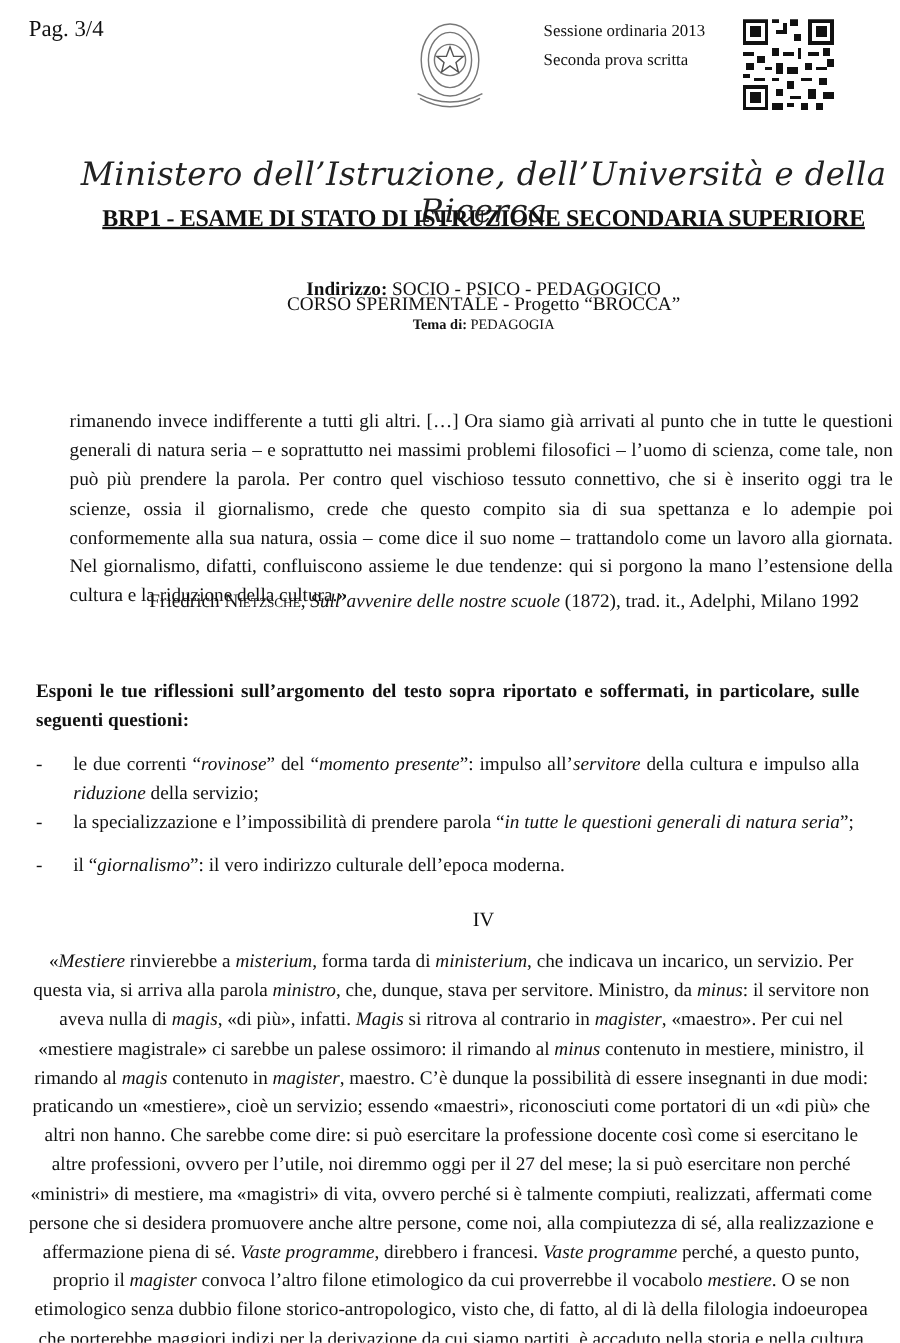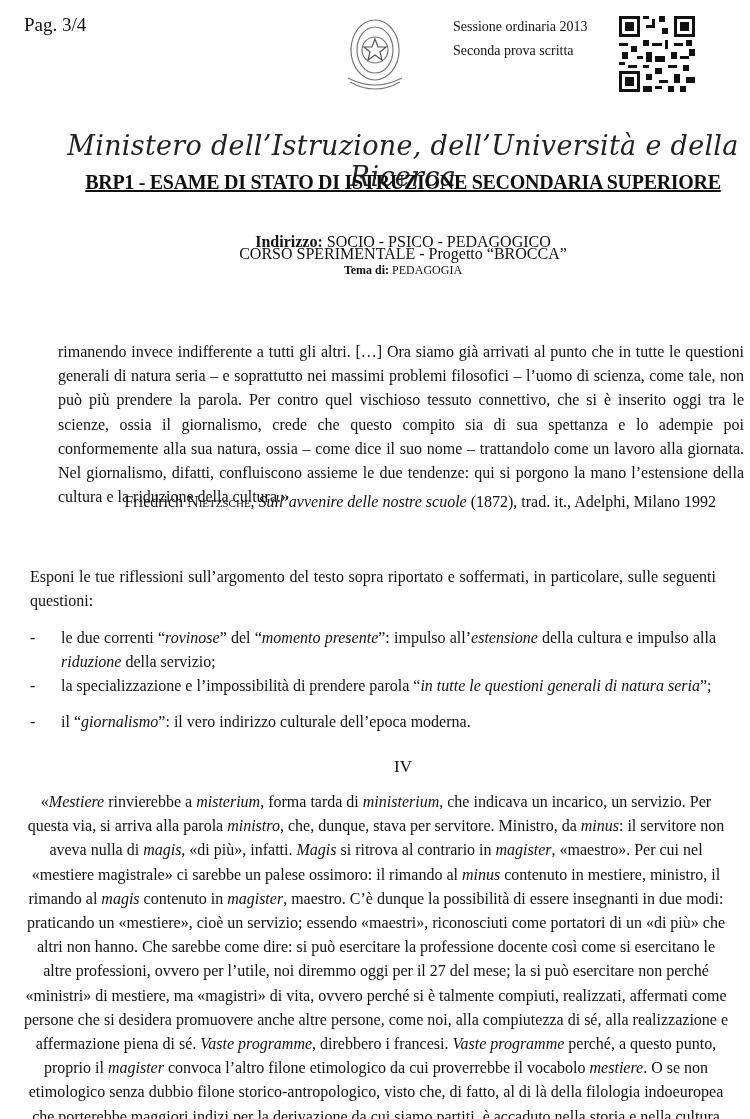--- a/index.html
+++ b/index.html
@@ -13,21 +13,21 @@
   .center { position: absolute; left: 0; width: 750px; text-align: center; padding-left: 28px; }
   #ministry { top: 130px; font-family: "DejaVu Serif", serif; font-style: italic; font-size: 27px; letter-spacing: 0.3px; color:#222; }
   #exam { top: 171px; font-size: 20px; font-weight: bold; text-decoration: underline; letter-spacing: -0.3px; }
   #course { top: 203px; font-size: 16px; margin-top: 42px; }
   #address { top: 233px; font-size: 16px; }
   #theme { top: 263px; font-size: 12px; }
   .para { position: absolute; left: 30px; width: 686px; font-size: 16px; line-height: 24.2px; text-align: justify; }
   #quote { top: 340px; margin-left: 28px; }
   #citation { top: 493px; left: 30px; width: 686px; text-align: right; font-size: 16px; }
   .sc { font-variant: small-caps; }
-  #instr { top: 565px; }
+  #instr { top: 565px; font-weight: bold; }
   .bullet { position: absolute; left: 30px; width: 686px; font-size: 16px; line-height: 24px; }
   .bullet .dash { position: absolute; left: 0; top: 0; }
   .bullet .btext { display: block; margin-left: 31px; text-align: justify; }
   #b1 { top: 626px; }
   #b2 { top: 674px; }
   #b3 { top: 697px; }
   #roman { top: 757px; font-size: 17px; font-weight: normal; }
   #passage { position: absolute; top: 790px; left: 22px; width: 708px; font-size: 16px; line-height: 24.2px; text-align: center; }
 </style>
 </head>
@@ -109,21 +109,21 @@
 </div>
 
 <div id="quote" class="para">rimanendo invece indifferente a tutti gli altri. […] Ora siamo già arrivati al punto che in tutte le questioni generali di natura seria – e soprattutto nei massimi problemi filosofici – l’uomo di scienza, come tale, non può più prendere la parola. Per contro quel vischioso tessuto connettivo, che si è inserito oggi tra le scienze, ossia il giornalismo, crede che questo compito sia di sua spettanza e lo adempie poi conformemente alla sua natura, ossia – come dice il suo nome – trattandolo come un lavoro alla giornata. Nel giornalismo, difatti, confluiscono assieme le due tendenze: qui si porgono la mano l’estensione della cultura e la riduzione della cultura.»</div>
 
 <div id="citation" class="abs"><span>Friedrich N</span><span class="sc">ietzsche</span><span>, </span><i>Sull’avvenire delle nostre scuole</i><span> (1872), trad. it., Adelphi, Milano 1992</span></div>
 
 <div id="instr" class="para">Esponi le tue riflessioni sull’argomento del testo sopra riportato e soffermati, in particolare, sulle seguenti questioni:</div>
 
 <div id="b1" class="bullet">
   <span class="dash">-</span>
-  <span class="btext"><span>le due correnti “</span><i>rovinose</i><span>” del “</span><i>momento presente</i><span>”: impulso all’</span><i>estensione</i><span> della cultura e impulso alla </span><i>riduzione</i><span> della servizio;</span></span>
+  <span class="btext"><span>le due correnti “</span><i>rovinose</i><span>” del “</span><i>momento presente</i><span>”: impulso all’</span><i>servitore</i><span> della cultura e impulso alla </span><i>riduzione</i><span> della servizio;</span></span>
 </div>
 <div id="b2" class="bullet">
   <span class="dash">-</span>
   <span class="btext"><span>la specializzazione e l’impossibilità di prendere parola “</span><i>in tutte le questioni generali di natura seria</i><span>”;</span></span>
 </div>
 <div id="b3" class="bullet" style="top: 710px;">
   <span class="dash">-</span>
   <span class="btext"><span>il “</span><i>giornalismo</i><span>”: il vero indirizzo culturale dell’epoca moderna.</span></span>
 </div>
 

